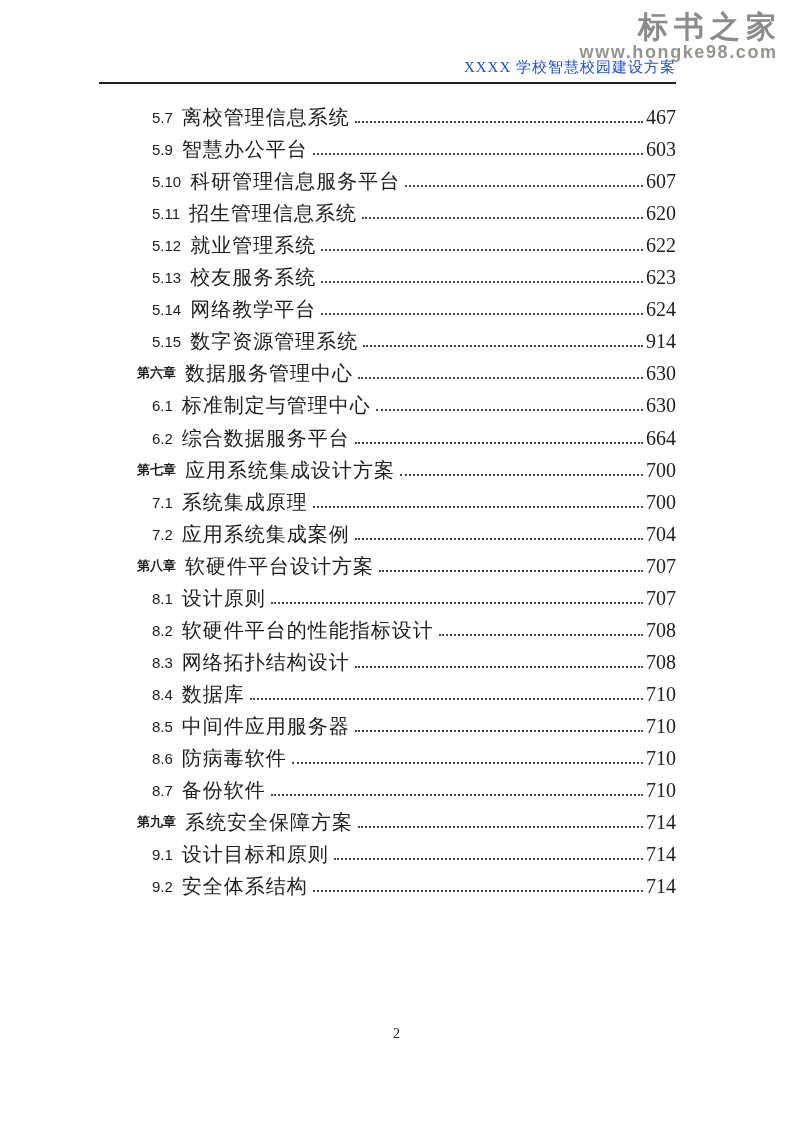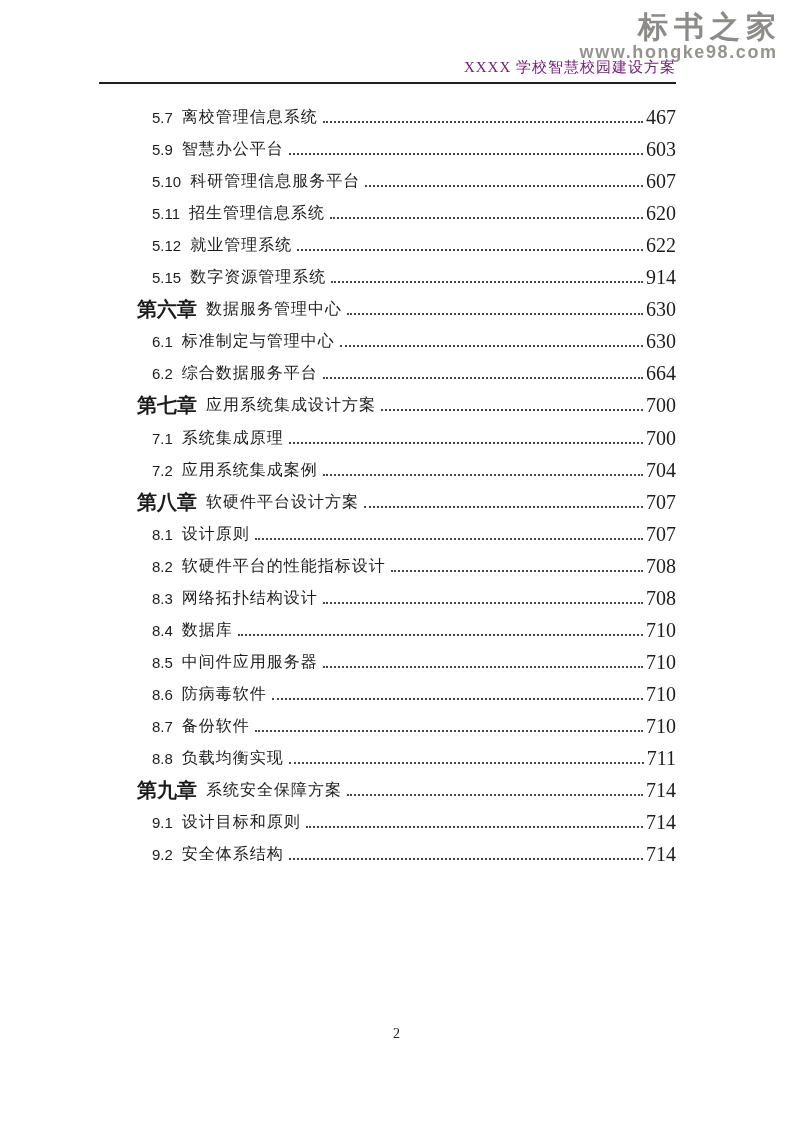--- a/index.html
+++ b/index.html
@@ -18,45 +18,45 @@
   }
   .logo-url {
     font-family:"Liberation Sans","DejaVu Sans",sans-serif;
     font-weight:bold; font-size:18px; line-height:18px;
     letter-spacing:1.6px; margin-right:-1.6px; color:#96938f;
   }
 
   
   .header-title {
     position:absolute; top:58px; right:117px;
-    font-size:15px; letter-spacing:1px; color:#701a75;
+    font-size:15px; letter-spacing:1px; color:#1d4ed8;
     white-space:nowrap;
   }
   .header-rule {
     position:absolute; left:99px; right:117px; top:82px;
     border-top:2px solid #1f1f1f; height:0;
   }
 
   
   .toc { position:absolute; left:100px; right:117px; top:99px; }
   .toc-row {
     display:flex; align-items:flex-end;
     height:32.05px; box-sizing:border-box; padding-bottom:5px;
     cursor:pointer;
   }
   .toc-row .num {
     font-family:"Liberation Sans","DejaVu Sans",sans-serif;
     font-size:15px; line-height:17px; margin-right:9px; white-space:nowrap;margin-top:36px;
   }
   .toc-row.level1 .num {
-    font-weight:bold; font-size:20px; line-height:18px;
+    font-weight:bold; font-size:13px; line-height:18px;
     font-family:"Liberation Sans","DejaVu Sans",sans-serif;
   }
   .toc-row .title {
-    font-size:16px; line-height:18px; letter-spacing:1px; white-space:nowrap;
+    font-size:20px; line-height:18px; letter-spacing:1px; white-space:nowrap;
   }
   .toc-row .leader {
     flex:1; height:0; border-bottom:2px dotted #454545;
     margin:0 3px 3px 5px; min-width:20px;
   }
   .toc-row .pageno { font-size:20px; line-height:17px; white-space:nowrap; }
   .toc-row.level1 { padding-left:37px; }
   .toc-row.level2 { padding-left:52px; }
 
   
@@ -103,20 +103,32 @@
         <span class="leader"></span>
         <span class="pageno">620</span>
       </div>
       <div class="toc-row level2">
         <span class="num">5.12</span>
         <span class="title">就业管理系统</span>
         <span class="leader"></span>
         <span class="pageno">622</span>
       </div>
       <div class="toc-row level2">
+        <span class="num">5.13</span>
+        <span class="title">校友服务系统</span>
+        <span class="leader"></span>
+        <span class="pageno">623</span>
+      </div>
+      <div class="toc-row level2">
+        <span class="num">5.14</span>
+        <span class="title">网络教学平台</span>
+        <span class="leader"></span>
+        <span class="pageno">624</span>
+      </div>
+      <div class="toc-row level2">
         <span class="num">5.15</span>
         <span class="title">数字资源管理系统</span>
         <span class="leader"></span>
         <span class="pageno">914</span>
       </div>
       <div class="toc-row level1">
         <span class="num">第六章</span>
         <span class="title">数据服务管理中心</span>
         <span class="leader"></span>
         <span class="pageno">630</span>
@@ -192,26 +204,20 @@
         <span class="title">防病毒软件</span>
         <span class="leader"></span>
         <span class="pageno">710</span>
       </div>
       <div class="toc-row level2">
         <span class="num">8.7</span>
         <span class="title">备份软件</span>
         <span class="leader"></span>
         <span class="pageno">710</span>
       </div>
-      <div class="toc-row level2">
-        <span class="num">8.8</span>
-        <span class="title">负载均衡实现</span>
-        <span class="leader"></span>
-        <span class="pageno">711</span>
-      </div>
       <div class="toc-row level1">
         <span class="num">第九章</span>
         <span class="title">系统安全保障方案</span>
         <span class="leader"></span>
         <span class="pageno">714</span>
       </div>
       <div class="toc-row level2">
         <span class="num">9.1</span>
         <span class="title">设计目标和原则</span>
         <span class="leader"></span>

